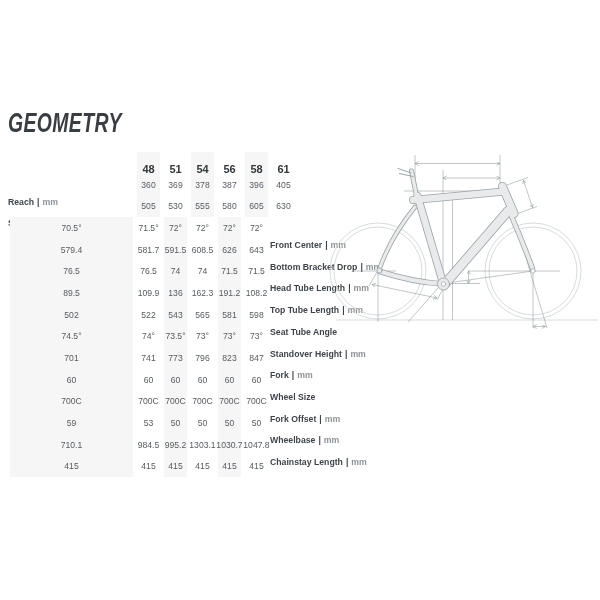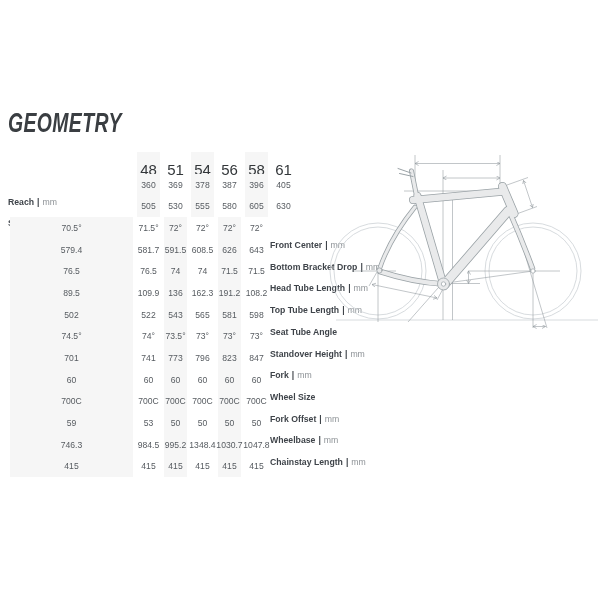--- a/index.html
+++ b/index.html
@@ -14,31 +14,31 @@
     transform:scaleX(0.72);transform-origin:left center;letter-spacing:0.5px;
     white-space:nowrap;
   }
   .geo-grid{
     position:absolute;left:8px;top:152px;
     display:grid;grid-template-columns:127px repeat(6,27px);
     grid-auto-rows:21.7px;
   }
   .geo-grid .hcell{
     height:34px;display:flex;align-items:center;justify-content:center;
-    font-size:15px;font-weight:normal;color:#33373a;
+    font-size:11px;font-weight:bold;color:#33373a;
   }
   .geo-grid .cell{
     display:flex;align-items:center;justify-content:center;
     font-size:8.6px;color:#565b60;
   }
   .geo-grid .lcell{
     display:flex;align-items:center;justify-content:flex-start;
     font-size:8.7px;color:#3f444a;font-weight:bold;white-space:nowrap;margin-top:28px;
   }
-  .geo-grid .lcell .unit{font-weight:normal;color:#8d9296;margin-left:3px;}
+  .geo-grid .lcell .unit{font-weight:bold;color:#8d9296;margin-left:3px;}
   .geo-grid .lcell .sep{font-weight:bold;color:#3f444a;margin-left:3px;}
   .geo-grid .stripe{
     background-color:var(--stripe,#f6f6f6);
     background-clip:content-box;
     padding:0 2px;
   }
   .diagram-wrap{position:absolute;left:328px;top:138px;width:272px;height:204px;}
   svg{display:block;}
 </style>
 </head>
@@ -175,24 +175,24 @@
     <div class="cell">53</div>
     <div class="cell stripe">50</div>
     <div class="cell">50</div>
     <div class="cell stripe">50</div>
     <div class="cell">50</div>
     <div class="lcell">
       <span>Wheelbase</span>
       <span class="sep">|</span>
       <span class="unit">mm</span>
     </div>
-    <div class="cell stripe">746.3</div>
+    <div class="cell stripe">710.1</div>
     <div class="cell">984.5</div>
     <div class="cell stripe">995.2</div>
-    <div class="cell">1348.4</div>
+    <div class="cell">1303.1</div>
     <div class="cell stripe">1030.7</div>
     <div class="cell">1047.8</div>
     <div class="lcell">
       <span>Chainstay Length</span>
       <span class="sep">|</span>
       <span class="unit">mm</span>
     </div>
     <div class="cell stripe">415</div>
     <div class="cell">415</div>
     <div class="cell stripe">415</div>

